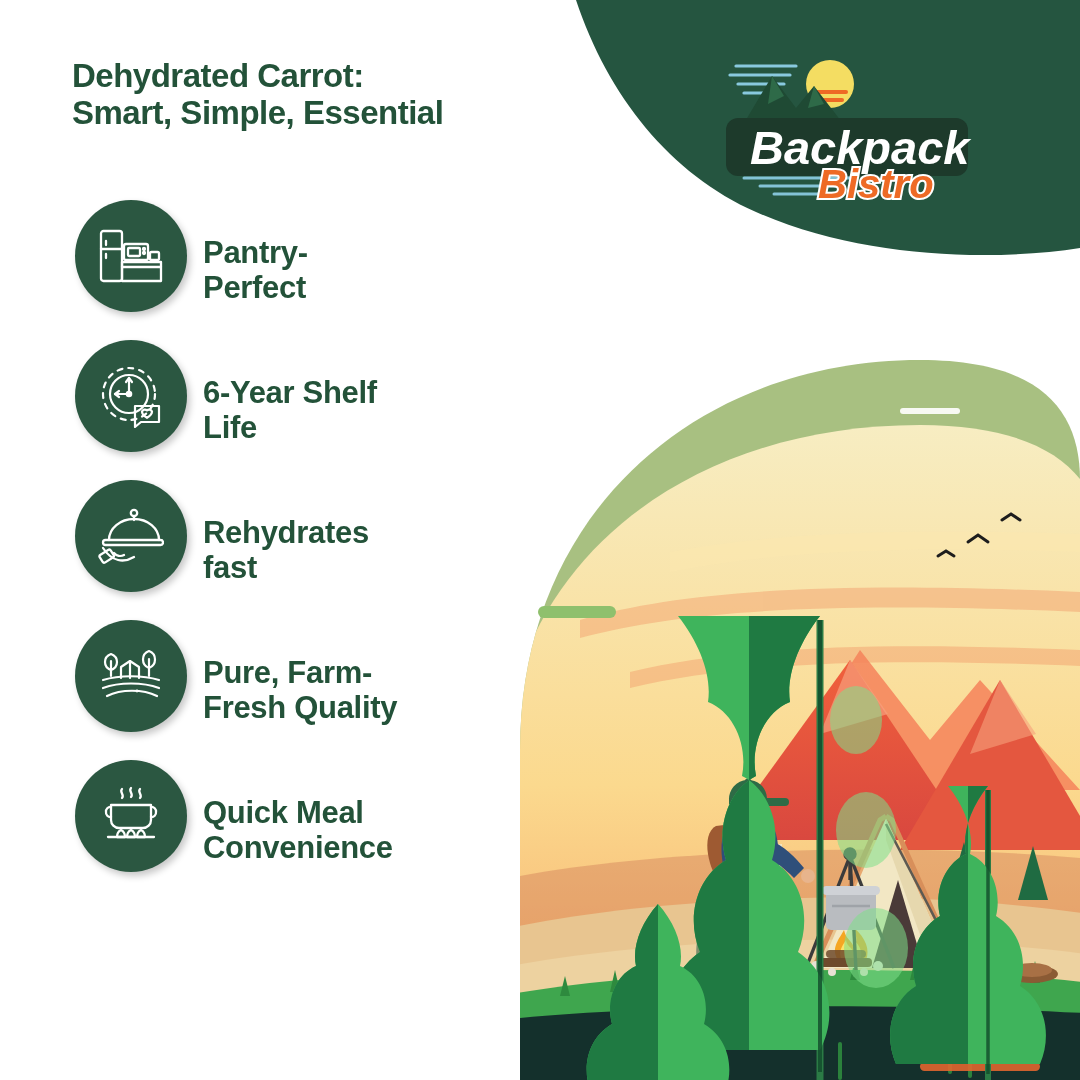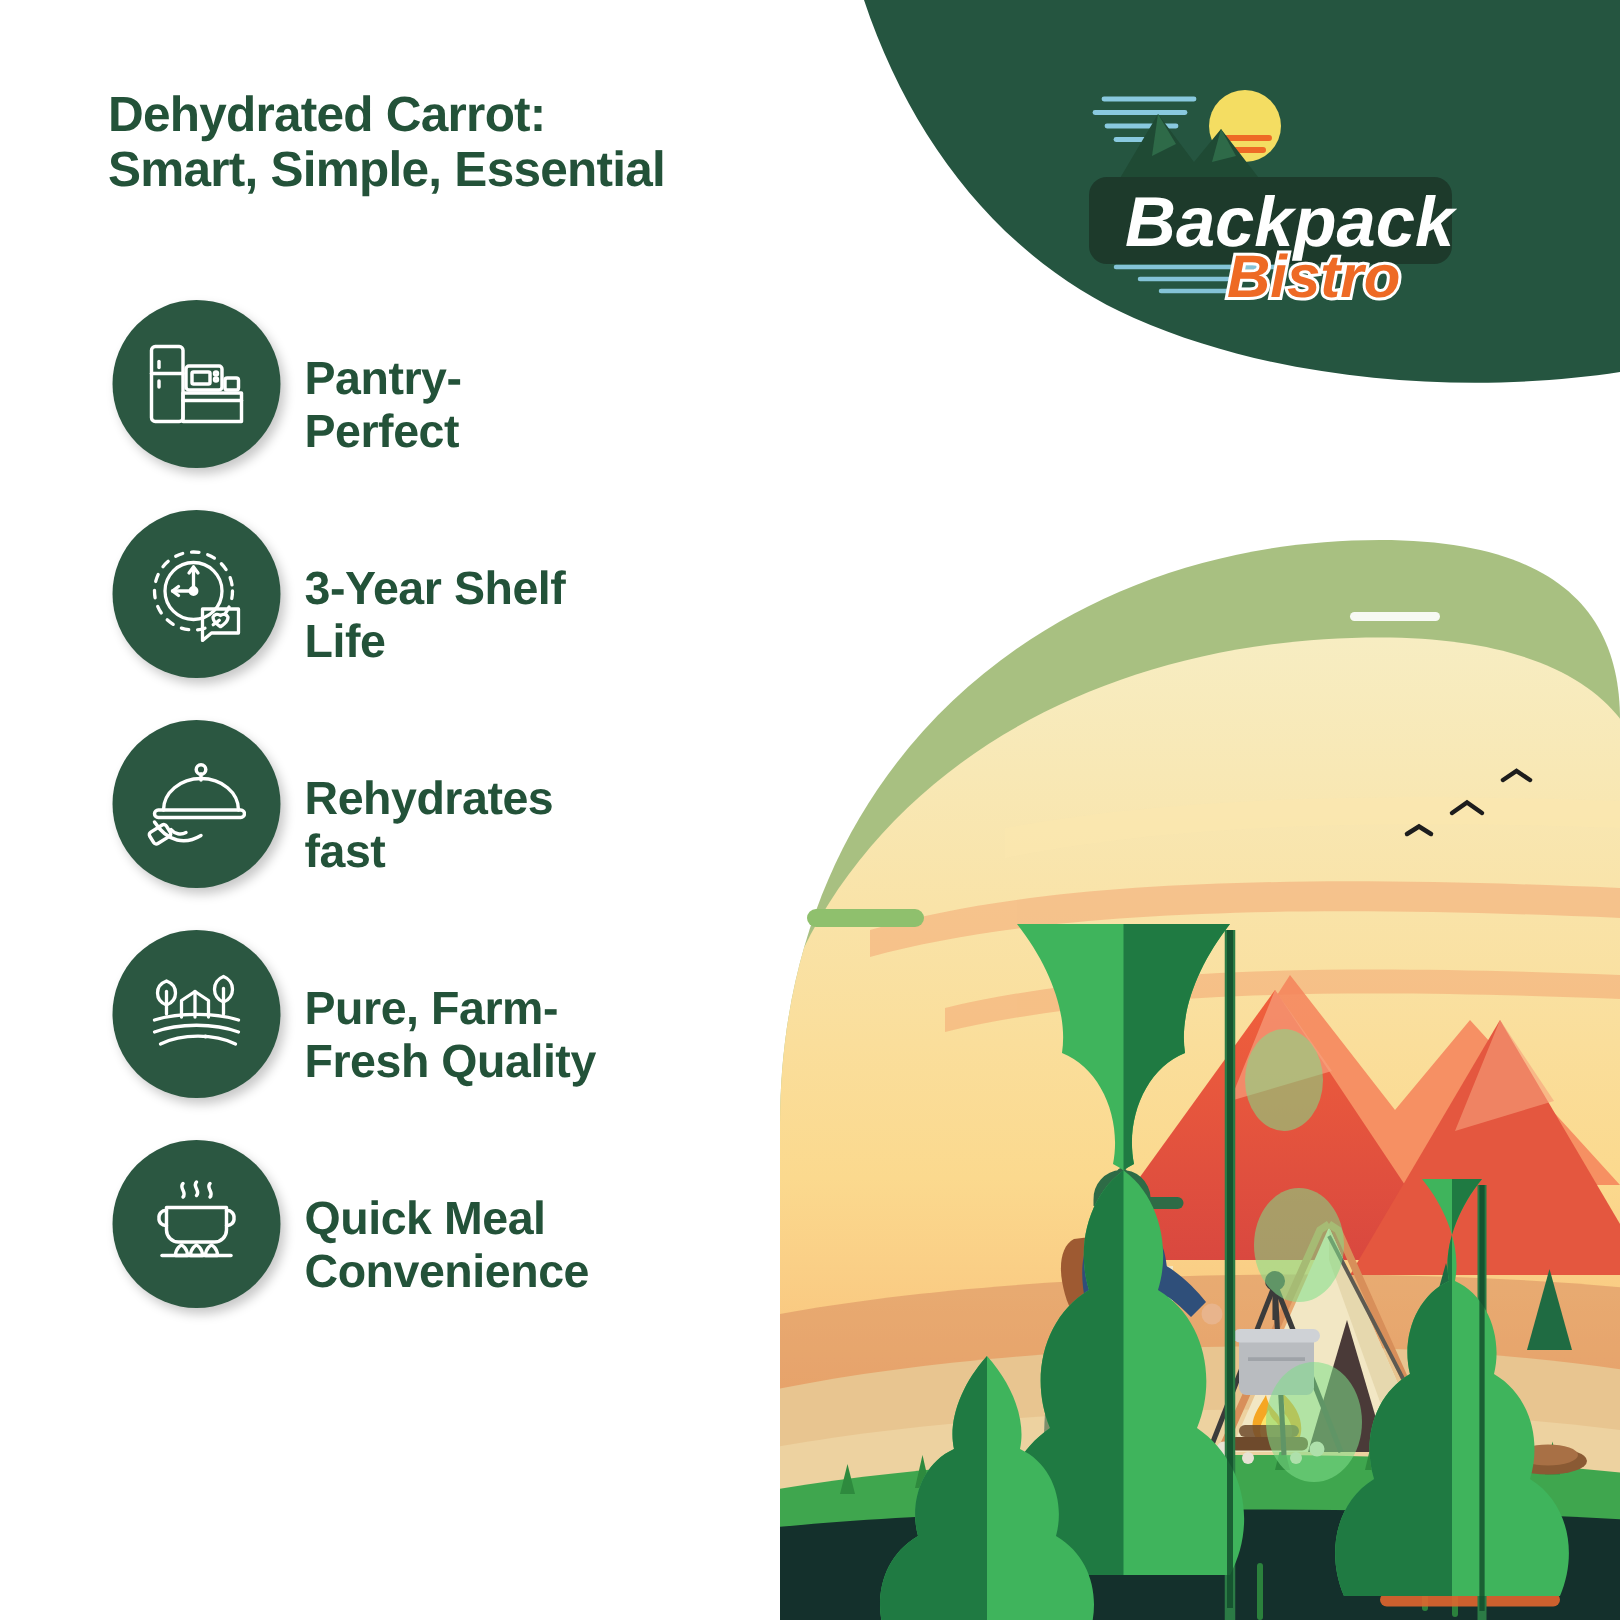--- a/index.html
+++ b/index.html
@@ -124,21 +124,21 @@
           <circle cx="30" cy="30" r="19"></circle>
           <line x1="30" y1="30" x2="30" y2="14"></line>
           <line x1="30" y1="30" x2="16" y2="30"></line>
           <path d="M30 14 l-3 4 M30 14 l3 4"></path>
           <path d="M16 30 l4 -3 M16 30 l4 3"></path>
           <circle cx="30" cy="30" r="2.2" fill="#fff"></circle>
           <path d="M36 42 H60 V58 H42 L36 63 Z"></path>
           <path d="M50 47.5 a3.2 3.2 0 0 0-5 -1.2 a3.2 3.2 0 0 0-5 1.2 c0 3.4 5 6.3 5 6.3 s5-2.9 5-6.3 z" transform="translate(3,0)"></path>
         </svg>
       </div>
-      <div class="flabel" style="white-space:pre-line">3-Year Shelf
+      <div class="flabel" style="white-space:pre-line">6-Year Shelf
 Life</div>
     </div>
 
     <div class="frow">
       <div class="badge">
         <svg width="66" height="58" viewBox="0 0 66 58" fill="none" stroke="#ffffff" stroke-width="2.3" stroke-linecap="round" stroke-linejoin="round">
           <circle cx="36" cy="6" r="3.2"></circle>
           <line x1="36" y1="9" x2="36" y2="13"></line>
           <path d="M11 33 a25 21 0 0 1 50 0"></path>
           <rect x="5" y="33" width="60" height="5" rx="2.5"></rect>

